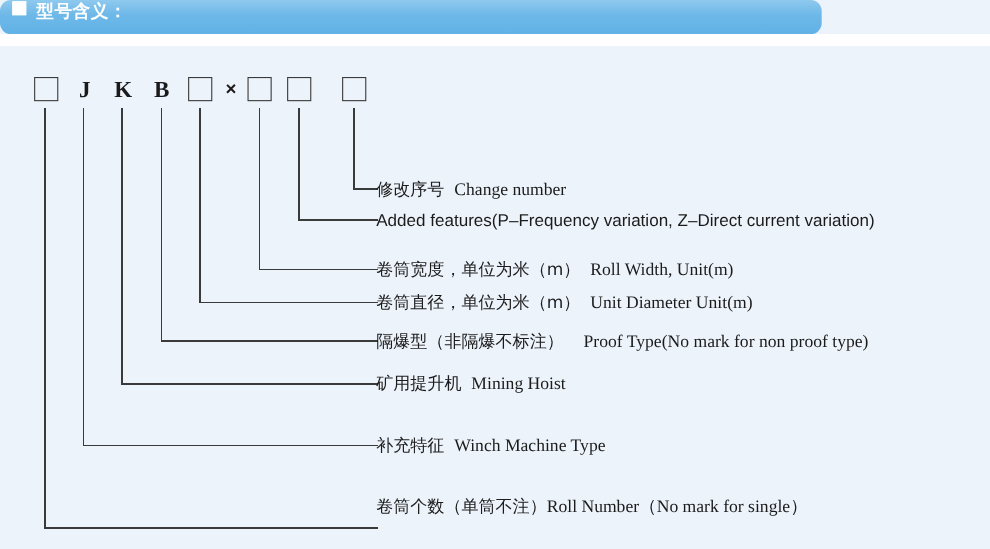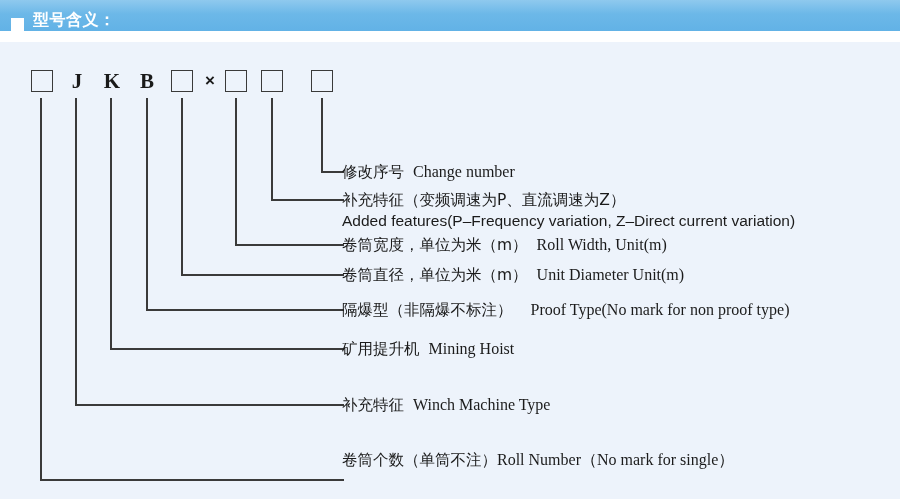--- a/index.html
+++ b/index.html
@@ -11,25 +11,26 @@
     background: #edf3fb;
     font-family: "Liberation Sans", "DejaVu Sans", sans-serif;
     overflow: hidden;
     position: relative;
   }
 
   
   #header-bar {
     position: absolute;
     left: 0; top: 0;
-    width: 900px; height: 31px;
+    width: 747px; height: 31px;
     background: linear-gradient(to bottom, #8fc9ee 0%, #6cb8e8 45%, #62b2e6 100%);
     display: flex;
-    align-items: flex-end;
+    align-items: flex-start;
     padding-left: 11px;
+    border-radius: 10px;
   }
   #header-square {
     width: 13px; height: 13px;
     background: #ffffff;
     flex: 0 0 auto;
     margin-right: 9px;
     margin-top: 1px;
   }
   #header-title-cn {
     color: #ffffff;
@@ -161,21 +162,20 @@
 
     <path d="M41,98 L41,480 L344,480"></path>
   </g>
 </svg>
 
 <div class="label" style="top:162px">
   <span class="cn">修改序号</span><span class="gap"></span><span class="en">Change number</span>
 </div>
 
 <div class="label" style="top:190px">
-  <span class="cn">补充特征（变频调速为P、直流调速为Z）</span>
   <span class="label-l2">Added features(P–Frequency variation, Z–Direct current variation)</span>
 </div>
 
 <div class="label" style="top:235px">
   <span class="cn">卷筒宽度，单位为米（m）</span><span class="gap"></span><span class="en">Roll Width, Unit(m)</span>
 </div>
 
 <div class="label" style="top:265px">
   <span class="cn">卷筒直径，单位为米（m）</span><span class="gap"></span><span class="en">Unit Diameter Unit(m)</span>
 </div>

